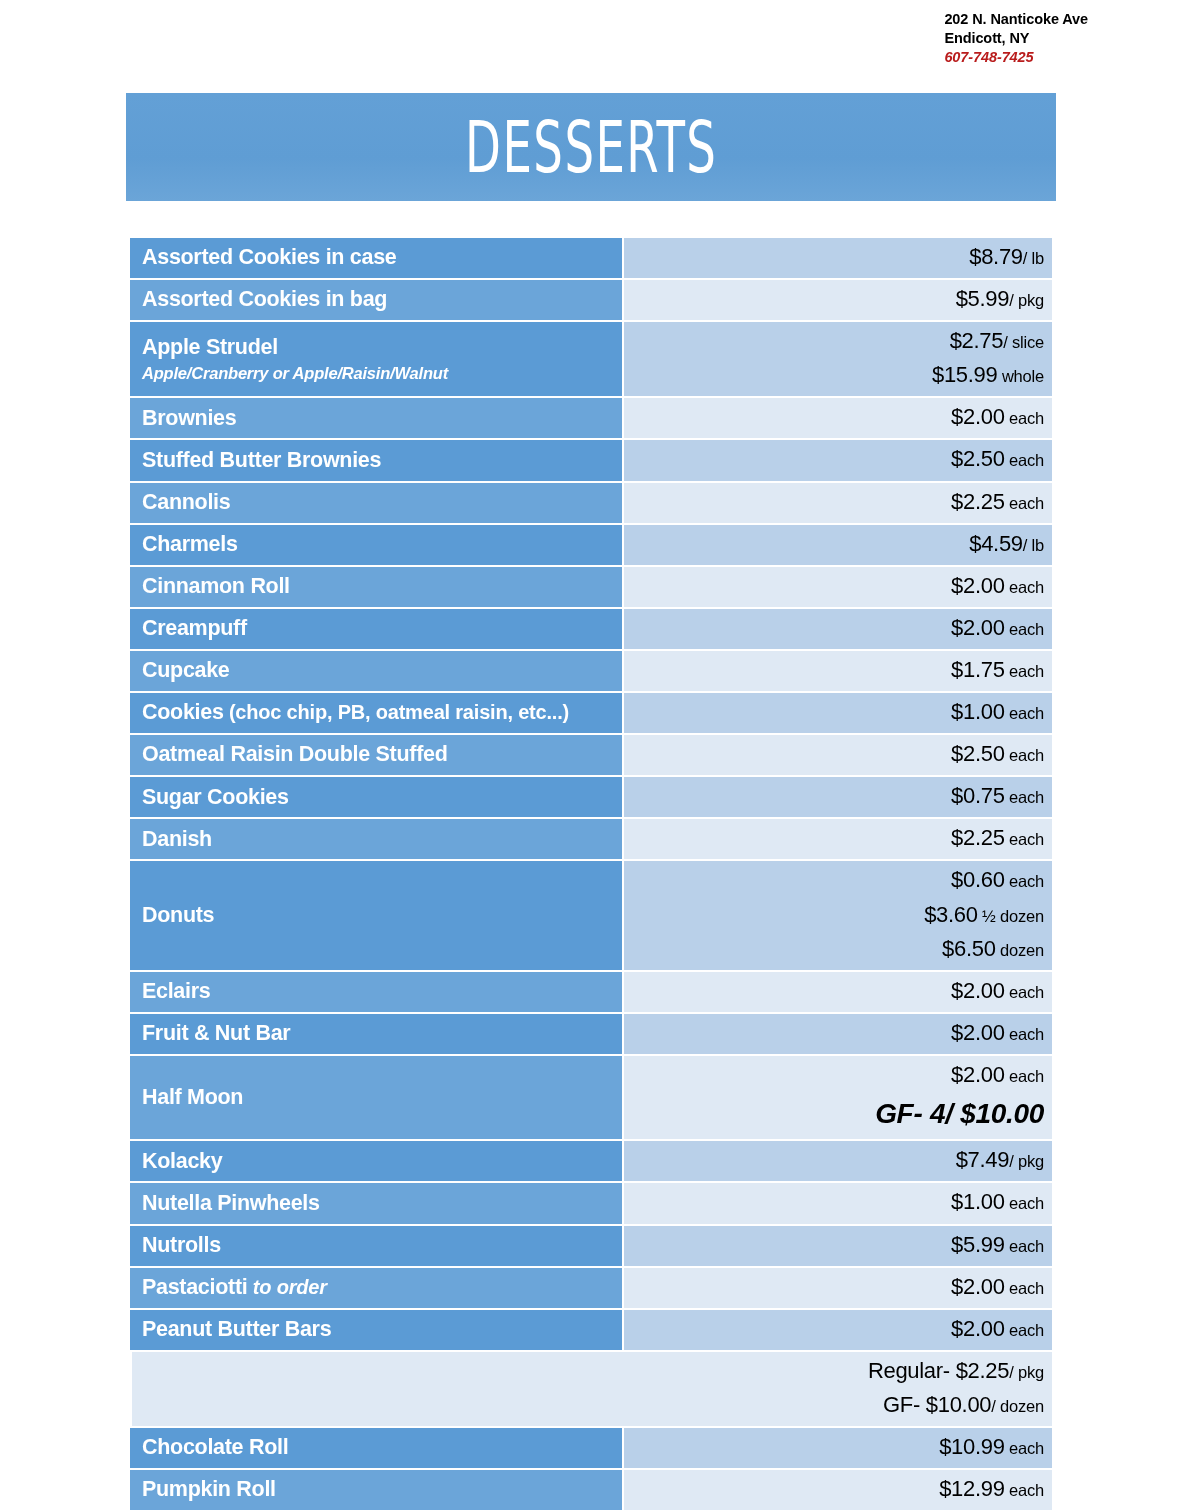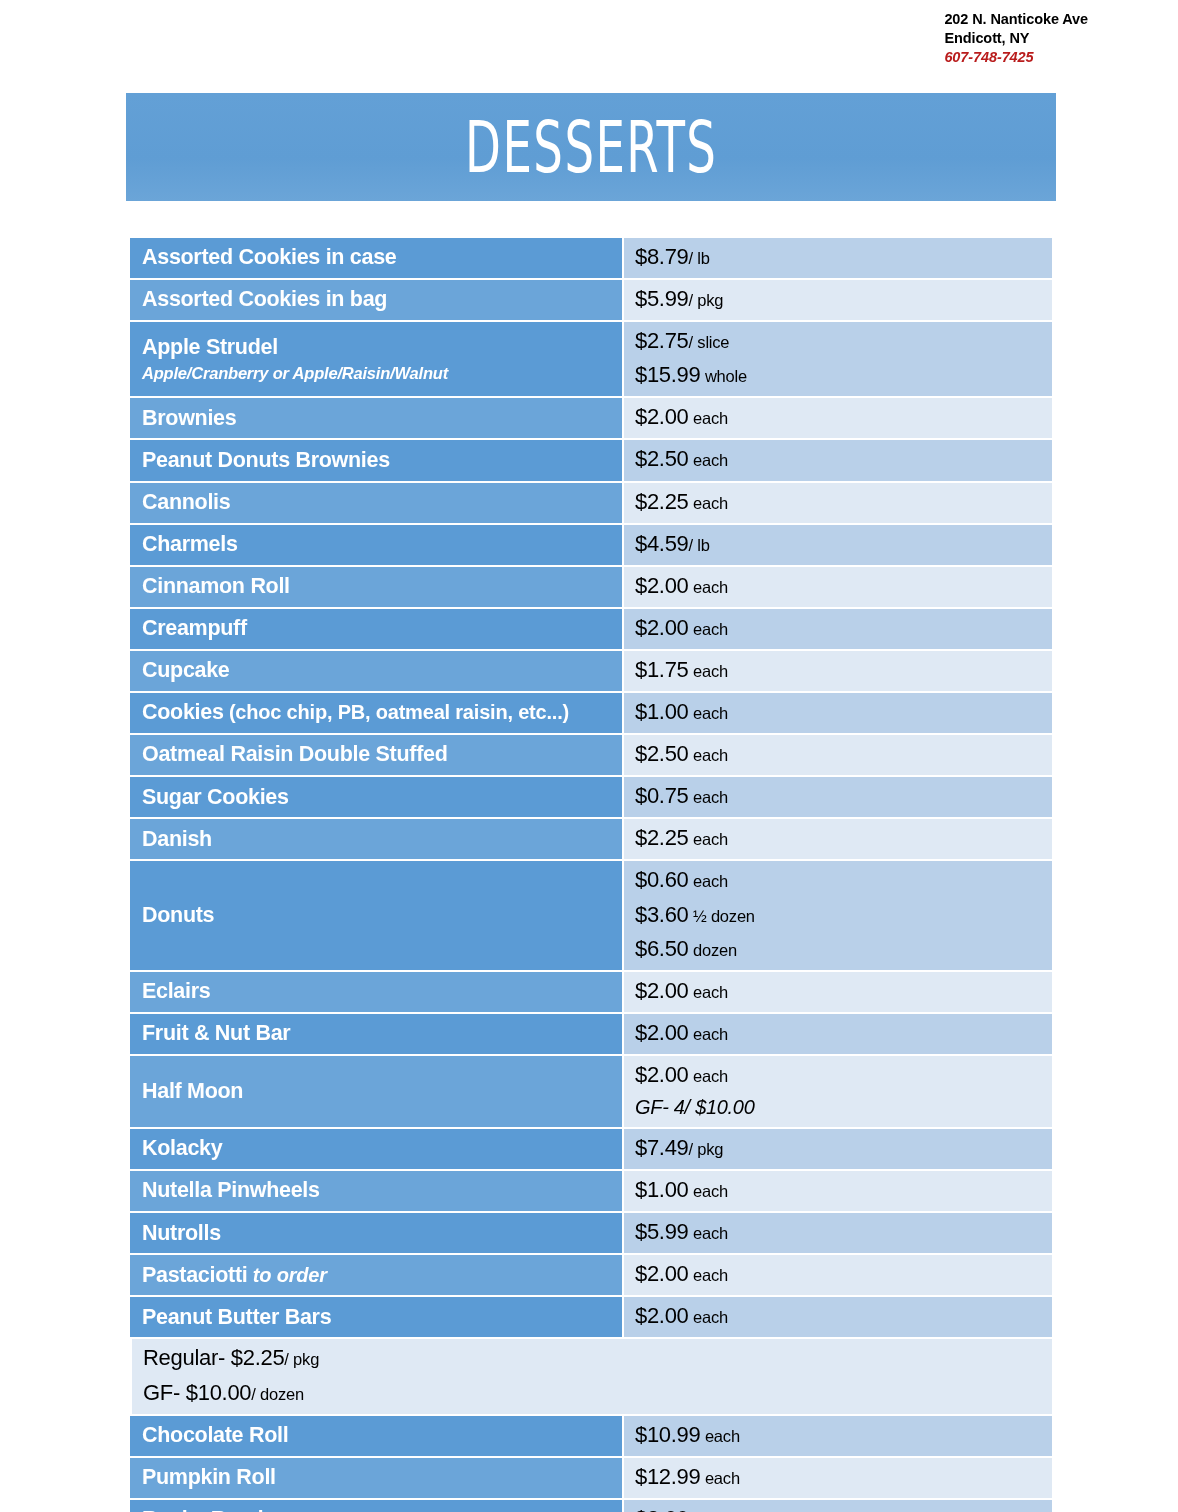--- a/index.html
+++ b/index.html
@@ -87,20 +87,21 @@
     justify-content: center;
   }
   .cell-price {
     flex: 1 1 auto;
     box-sizing: border-box;
     padding: 2px 8px 4px 11px;
     margin-left: 2px;
     display: flex;
     flex-direction: column;
     justify-content: flex-start;
+    text-align: right;
   }
 
   
   .menu-row.odd  .cell-name  { background: #5b9bd5; }
   .menu-row.even .cell-name  { background: #6ba5d9; }
   .menu-row.odd  .cell-price { background: #b9d0e9; }
   .menu-row.even .cell-price { background: #dfe9f4; }
 
   .item-name {
     color: #ffffff;
@@ -135,21 +136,22 @@
     line-height: 1.55;
     letter-spacing: -0.3px;
     white-space: nowrap;
   }
   .price-unit {
     font-size: 16.5px;
     letter-spacing: -0.2px;
   }
   .price-line.italic {
     font-style: italic;
-    font-size: 20px;
+    font-size: 28px;
+    font-weight: bold;
   }
 </style>
 </head>
 <body>
 
 <div class="address-block">
   <div class="address-line">202 N. Nanticoke Ave</div>
   <div class="address-line">Endicott, NY</div>
   <div class="address-phone">607-748-7425</div>
 </div>
@@ -188,21 +190,21 @@
     <div class="menu-row even">
       <div class="cell-name">
         <div class="item-name">Brownies</div>
       </div>
       <div class="cell-price">
         <div class="price-line"><span>$2.00</span><span class="price-unit"> each</span></div>
       </div>
     </div>
     <div class="menu-row odd">
       <div class="cell-name">
-        <div class="item-name">Peanut Donuts Brownies</div>
+        <div class="item-name">Stuffed Butter Brownies</div>
       </div>
       <div class="cell-price">
         <div class="price-line"><span>$2.50</span><span class="price-unit"> each</span></div>
       </div>
     </div>
     <div class="menu-row even">
       <div class="cell-name">
         <div class="item-name">Cannolis</div>
       </div>
       <div class="cell-price">

